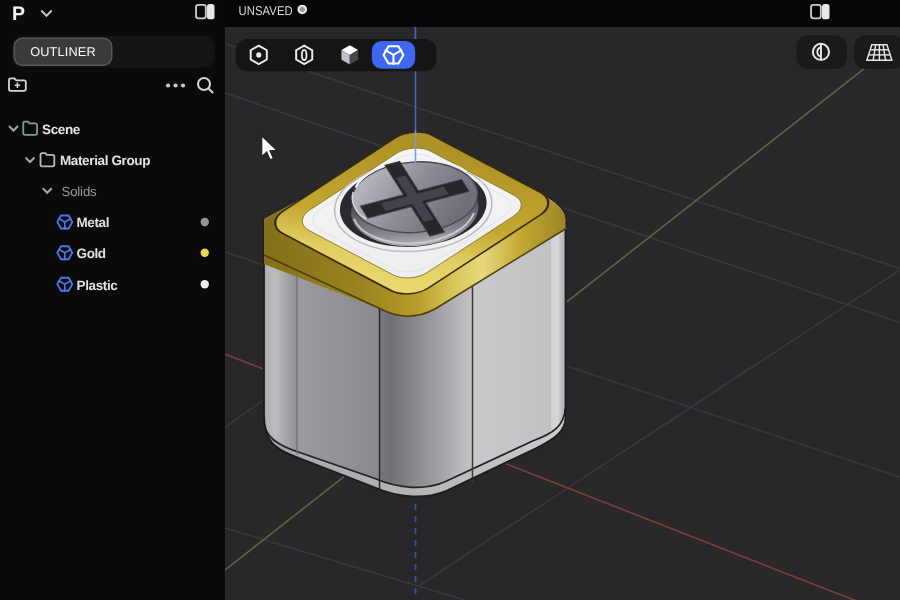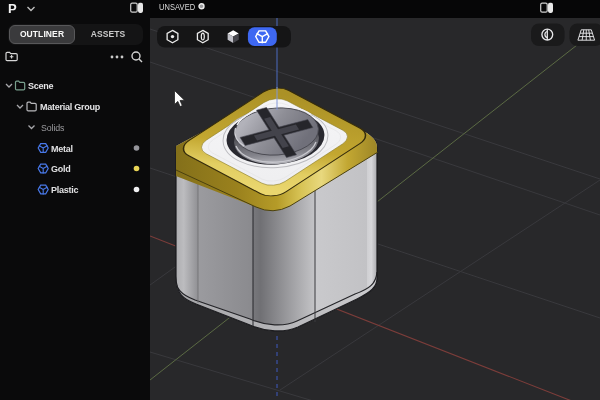--- a/index.html
+++ b/index.html
@@ -174,22 +174,21 @@
   <svg class="abs" style="left:26px;top:5px" width="10" height="8">
       <path d="M1.5,2 L5,5.5 L8.5,2" fill="none" stroke="#bdbdbd" stroke-width="1.4"></path>
     </svg>
   <svg class="abs" style="left:130px;top:2px" width="14" height="12">
    <rect x="0.7" y="1.2" width="6.5" height="9" rx="1.5" fill="none" stroke="#cfcfcf" stroke-width="1.2"></rect>
    <rect x="8" y="0.7" width="5" height="10.2" rx="1.8" fill="#e8e8e8"></rect>
   </svg>
 
   <div class="abs" style="left:8px;top:24px;width:135px;height:21px;background:#141415;border-radius:7px"></div>
   <div class="abs" style="left:9px;top:25px;width:66px;height:19px;background:#3a3a3c;border:1px solid #58585a;border-radius:6px"></div>
-  <div class="abs" style="left:9px;top:25px;width:66px;height:19px;line-height:19px;text-align:center;font-size:8.5px;font-weight:bold;color:#fafafa;letter-spacing:0.1px">OUTLINER</div>
-  <div class="abs" style="left:75px;top:25px;width:66px;height:19px;line-height:19px;text-align:center;font-size:8.5px;font-weight:bold;color:#c9c9c9;letter-spacing:0.1px">ASSETS</div>
+  <div class="abs" style="left:9px;top:25px;width:66px;height:19px;line-height:19px;text-align:center;font-size:8.5px;font-weight:normal;color:#fafafa;letter-spacing:0.1px">OUTLINER</div>
 
   <svg class="abs" style="left:5px;top:50px" width="14" height="13">
     <path d="M1,3.5 Q1,2.3 2.2,2.3 L4.6,2.3 L5.8,3.6 L11,3.6 Q12.2,3.6 12.2,4.8 L12.2,9.4 Q12.2,10.6 11,10.6 L2.2,10.6 Q1,10.6 1,9.4 Z" fill="none" stroke="#d6d6d6" stroke-width="1.2"></path>
     <path d="M6.6,5.0 L6.6,8.6 M4.8,6.8 L8.4,6.8" stroke="#d6d6d6" stroke-width="1.1"></path>
   </svg>
   <svg class="abs" style="left:110px;top:54px" width="16" height="6">
     <circle cx="2" cy="3" r="1.4" fill="#c9c9c9"></circle>
       <circle cx="7" cy="3" r="1.4" fill="#c9c9c9"></circle>
       <circle cx="12" cy="3" r="1.4" fill="#c9c9c9"></circle>
   </svg>

